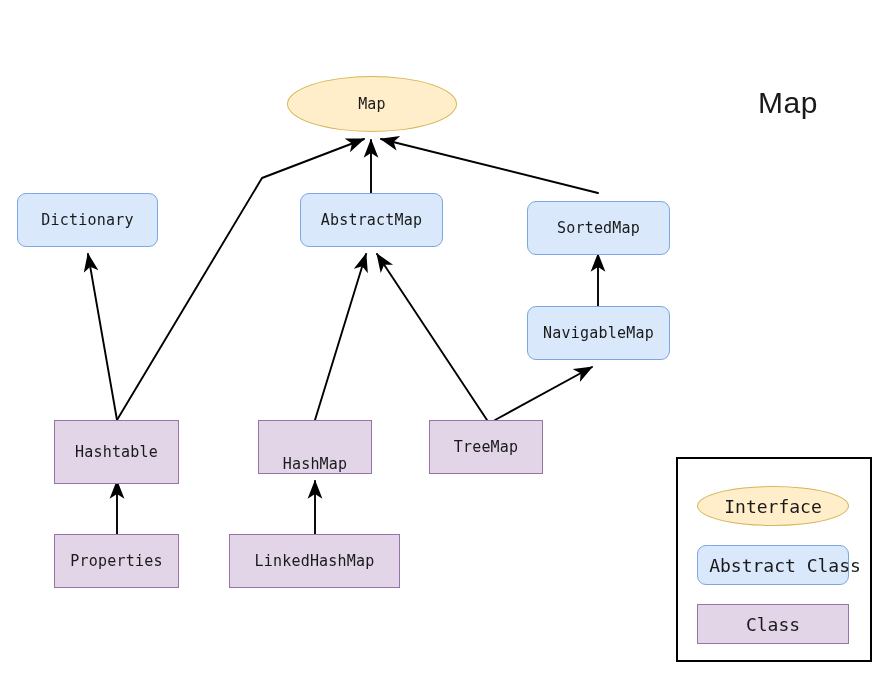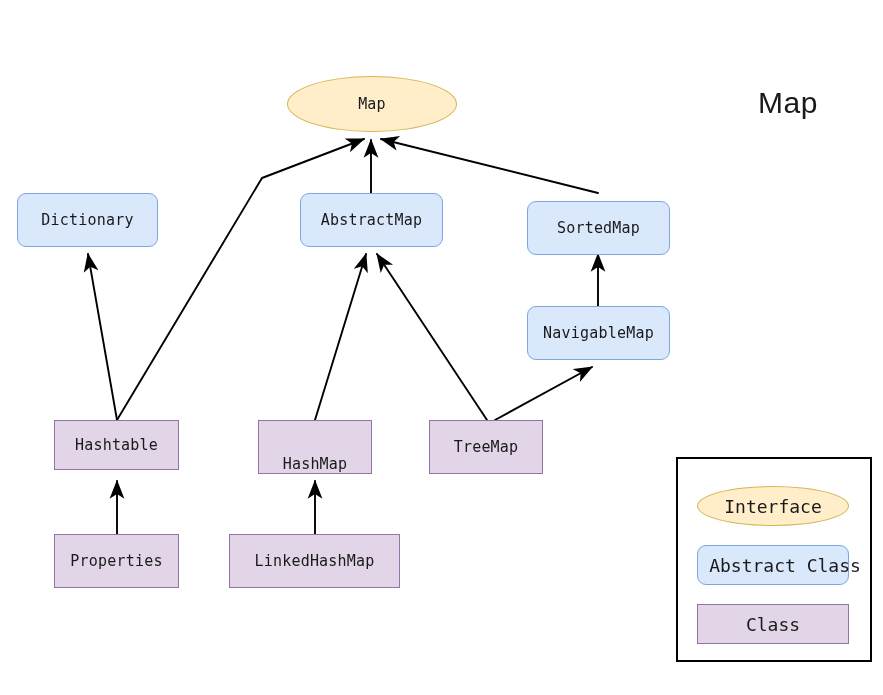--- a/index.html
+++ b/index.html
@@ -117,21 +117,21 @@
       </div>
       <div class="node node-abstract" style="left: 300px; top: 193px; width: 143px; height: 54px;">
         <span>AbstractMap</span>
       </div>
       <div class="node node-abstract" style="left: 527px; top: 201px; width: 143px; height: 54px;">
         <span>SortedMap</span>
       </div>
       <div class="node node-abstract" style="left: 527px; top: 306px; width: 143px; height: 54px;">
         <span>NavigableMap</span>
       </div>
-      <div class="node node-class" style="left: 54px; top: 420px; width: 125px; height: 50px;">
+      <div class="node node-class" style="left: 54px; top: 420px; width: 125px; height: 64px;">
         <span>Hashtable</span>
       </div>
       <div class="node node-class" style="left: 258px; top: 420px; width: 114px; height: 54px; align-items: flex-end;">
         <span>HashMap</span>
       </div>
       <div class="node node-class" style="left: 429px; top: 420px; width: 114px; height: 54px;">
         <span>TreeMap</span>
       </div>
       <div class="node node-class" style="left: 54px; top: 534px; width: 125px; height: 54px;">
         <span>Properties</span>

